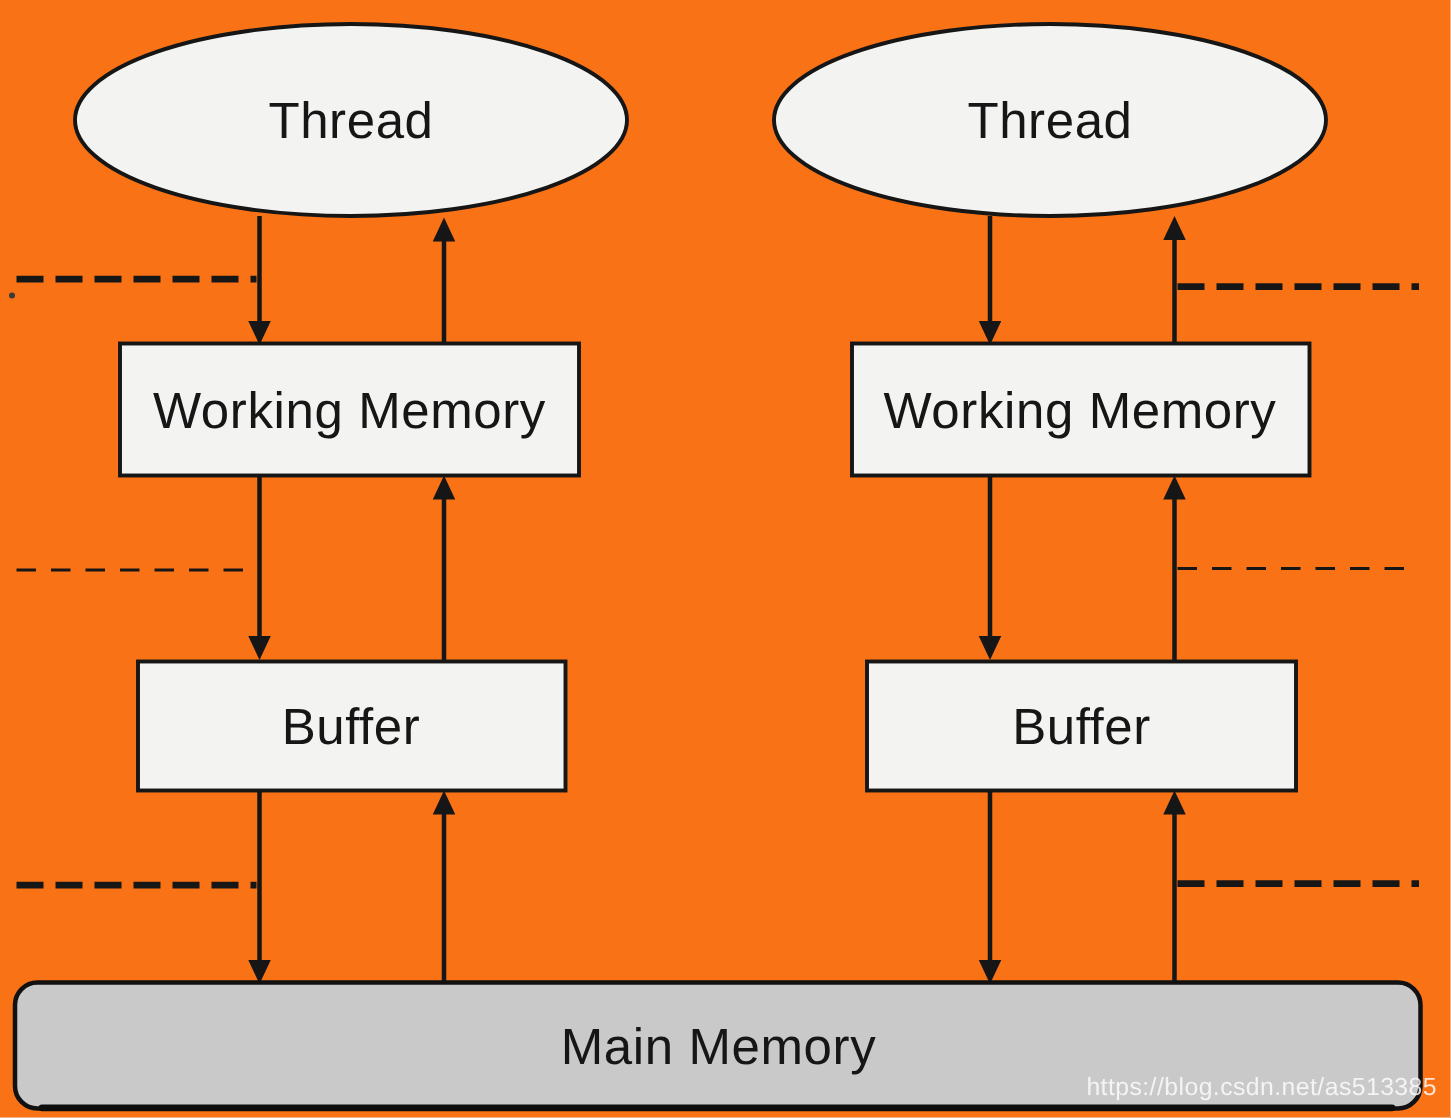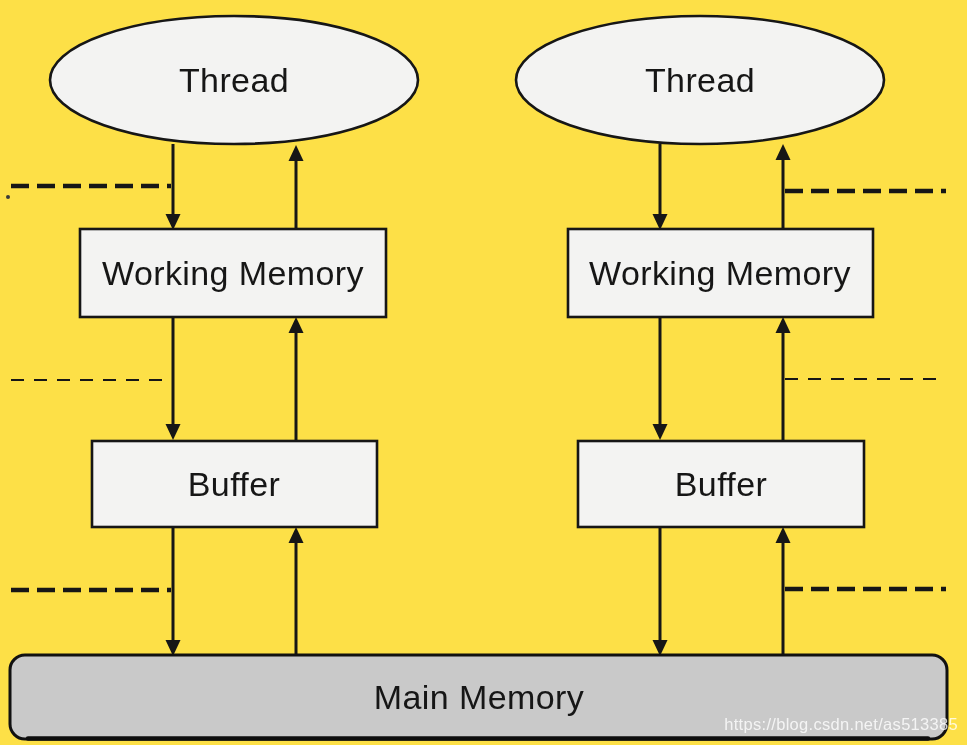--- a/index.html
+++ b/index.html
@@ -1,19 +1,19 @@
 <!DOCTYPE html>
 <html><head>
 <meta charset="utf-8">
 <style>
   html,body{margin:0;padding:0;background:#e8e8e8;}
   .stage{
     position:relative;
     width:967px;height:745px;
-    background:#fde047;
+    background:#f97316;
     overflow:hidden;
     font-family:"Liberation Sans","DejaVu Sans",sans-serif;
   }
   .stage svg{display:block;}
   .node-label{
     font-family:"Liberation Sans","DejaVu Sans",sans-serif;
     font-size:34px;
     fill:#161616;
     letter-spacing:0.4px;
   }

